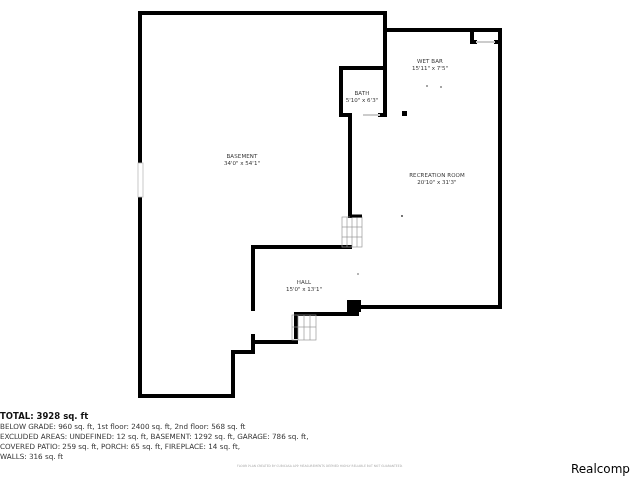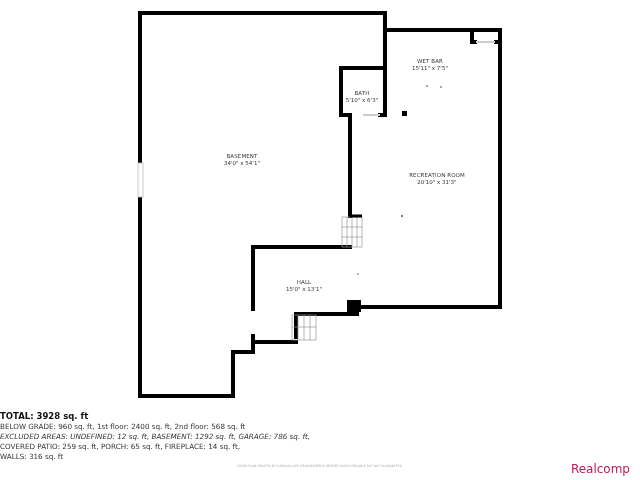--- a/index.html
+++ b/index.html
@@ -3,21 +3,21 @@
 <meta charset="utf-8">
 <style>
   html, body { margin: 0; padding: 0; background: #ffffff; }
   body { width: 640px; height: 480px; position: relative; overflow: hidden; font-family: "Liberation Sans", sans-serif; }
   #plan { position: absolute; left: 0; top: 0; }
   .room-label { position: absolute; text-align: center; color: #333; font-family: "DejaVu Sans", sans-serif; line-height: 1.25; transform: translateX(-50%); white-space: nowrap; }
   .room-label .name { font-size: 5.5px; letter-spacing: 0.1px; }
   .room-label .dims { font-size: 5.5px; }
   .line { position: absolute; left: 0; width: 650px; text-align: left; font-size: 7.2px; color: #333; font-family: "DejaVu Sans", sans-serif; }
   .disclaimer { position: absolute; top: 464px; left: 0; width: 640px; text-align: center; font-size: 3px; color: #aaa; font-family: "DejaVu Sans", sans-serif; }
-  .brand { position: absolute; right: 10px; top: 462px; font-size: 12px; color: #be185d; font-family: "DejaVu Sans", sans-serif; }
+  .brand { position: absolute; right: 10px; top: 462px; font-size: 12px; color: #000000; font-family: "DejaVu Sans", sans-serif; }
 </style>
 </head>
 <body>
 
 <svg id="plan" width="640" height="480" viewBox="0 0 640 480">
   <g stroke="#000" stroke-width="4" fill="none" stroke-linecap="square">
 
     <polyline points="233,396 140,396 140,13 385,13 385,30 500,30 500,307 357,307"></polyline>
 
     <polyline points="233,396 233,352 253,352 253,342 296,342"></polyline>
@@ -89,17 +89,17 @@
   <div class="name">RECREATION ROOM</div>
   <div class="dims">20'10" x 31'3"</div>
 </div>
 <div class="room-label" style="left:304px; top:279px;">
   <div class="name">HALL</div>
   <div class="dims">15'0" x 13'1"</div>
 </div>
 
 <div class="line" style="top:411px; font-weight:bold; font-size:8.5px; color:#111; width:640px;">TOTAL: 3928 sq. ft</div>
 <div class="line" style="top:422px; width:560px;">BELOW GRADE: 960 sq. ft, 1st floor: 2400 sq. ft, 2nd floor: 568 sq. ft</div>
-<div class="line" style="top:432px; width:640px;font-style:italic;">EXCLUDED AREAS: UNDEFINED: 12 sq. ft, BASEMENT: 1292 sq. ft, GARAGE: 786 sq. ft,</div>
+<div class="line" style="top:432px; width:640px;">EXCLUDED AREAS: UNDEFINED: 12 sq. ft, BASEMENT: 1292 sq. ft, GARAGE: 786 sq. ft,</div>
 <div class="line" style="top:442px; width:536px;">COVERED PATIO: 259 sq. ft, PORCH: 65 sq. ft, FIREPLACE: 14 sq. ft,</div>
 <div class="line" style="top:452px; width:640px;">WALLS: 316 sq. ft</div>
 <div class="disclaimer">FLOOR PLAN CREATED BY CUBICASA APP. MEASUREMENTS DEEMED HIGHLY RELIABLE BUT NOT GUARANTEED.</div>
 <div class="brand">Realcomp</div>
 
 </body></html>

